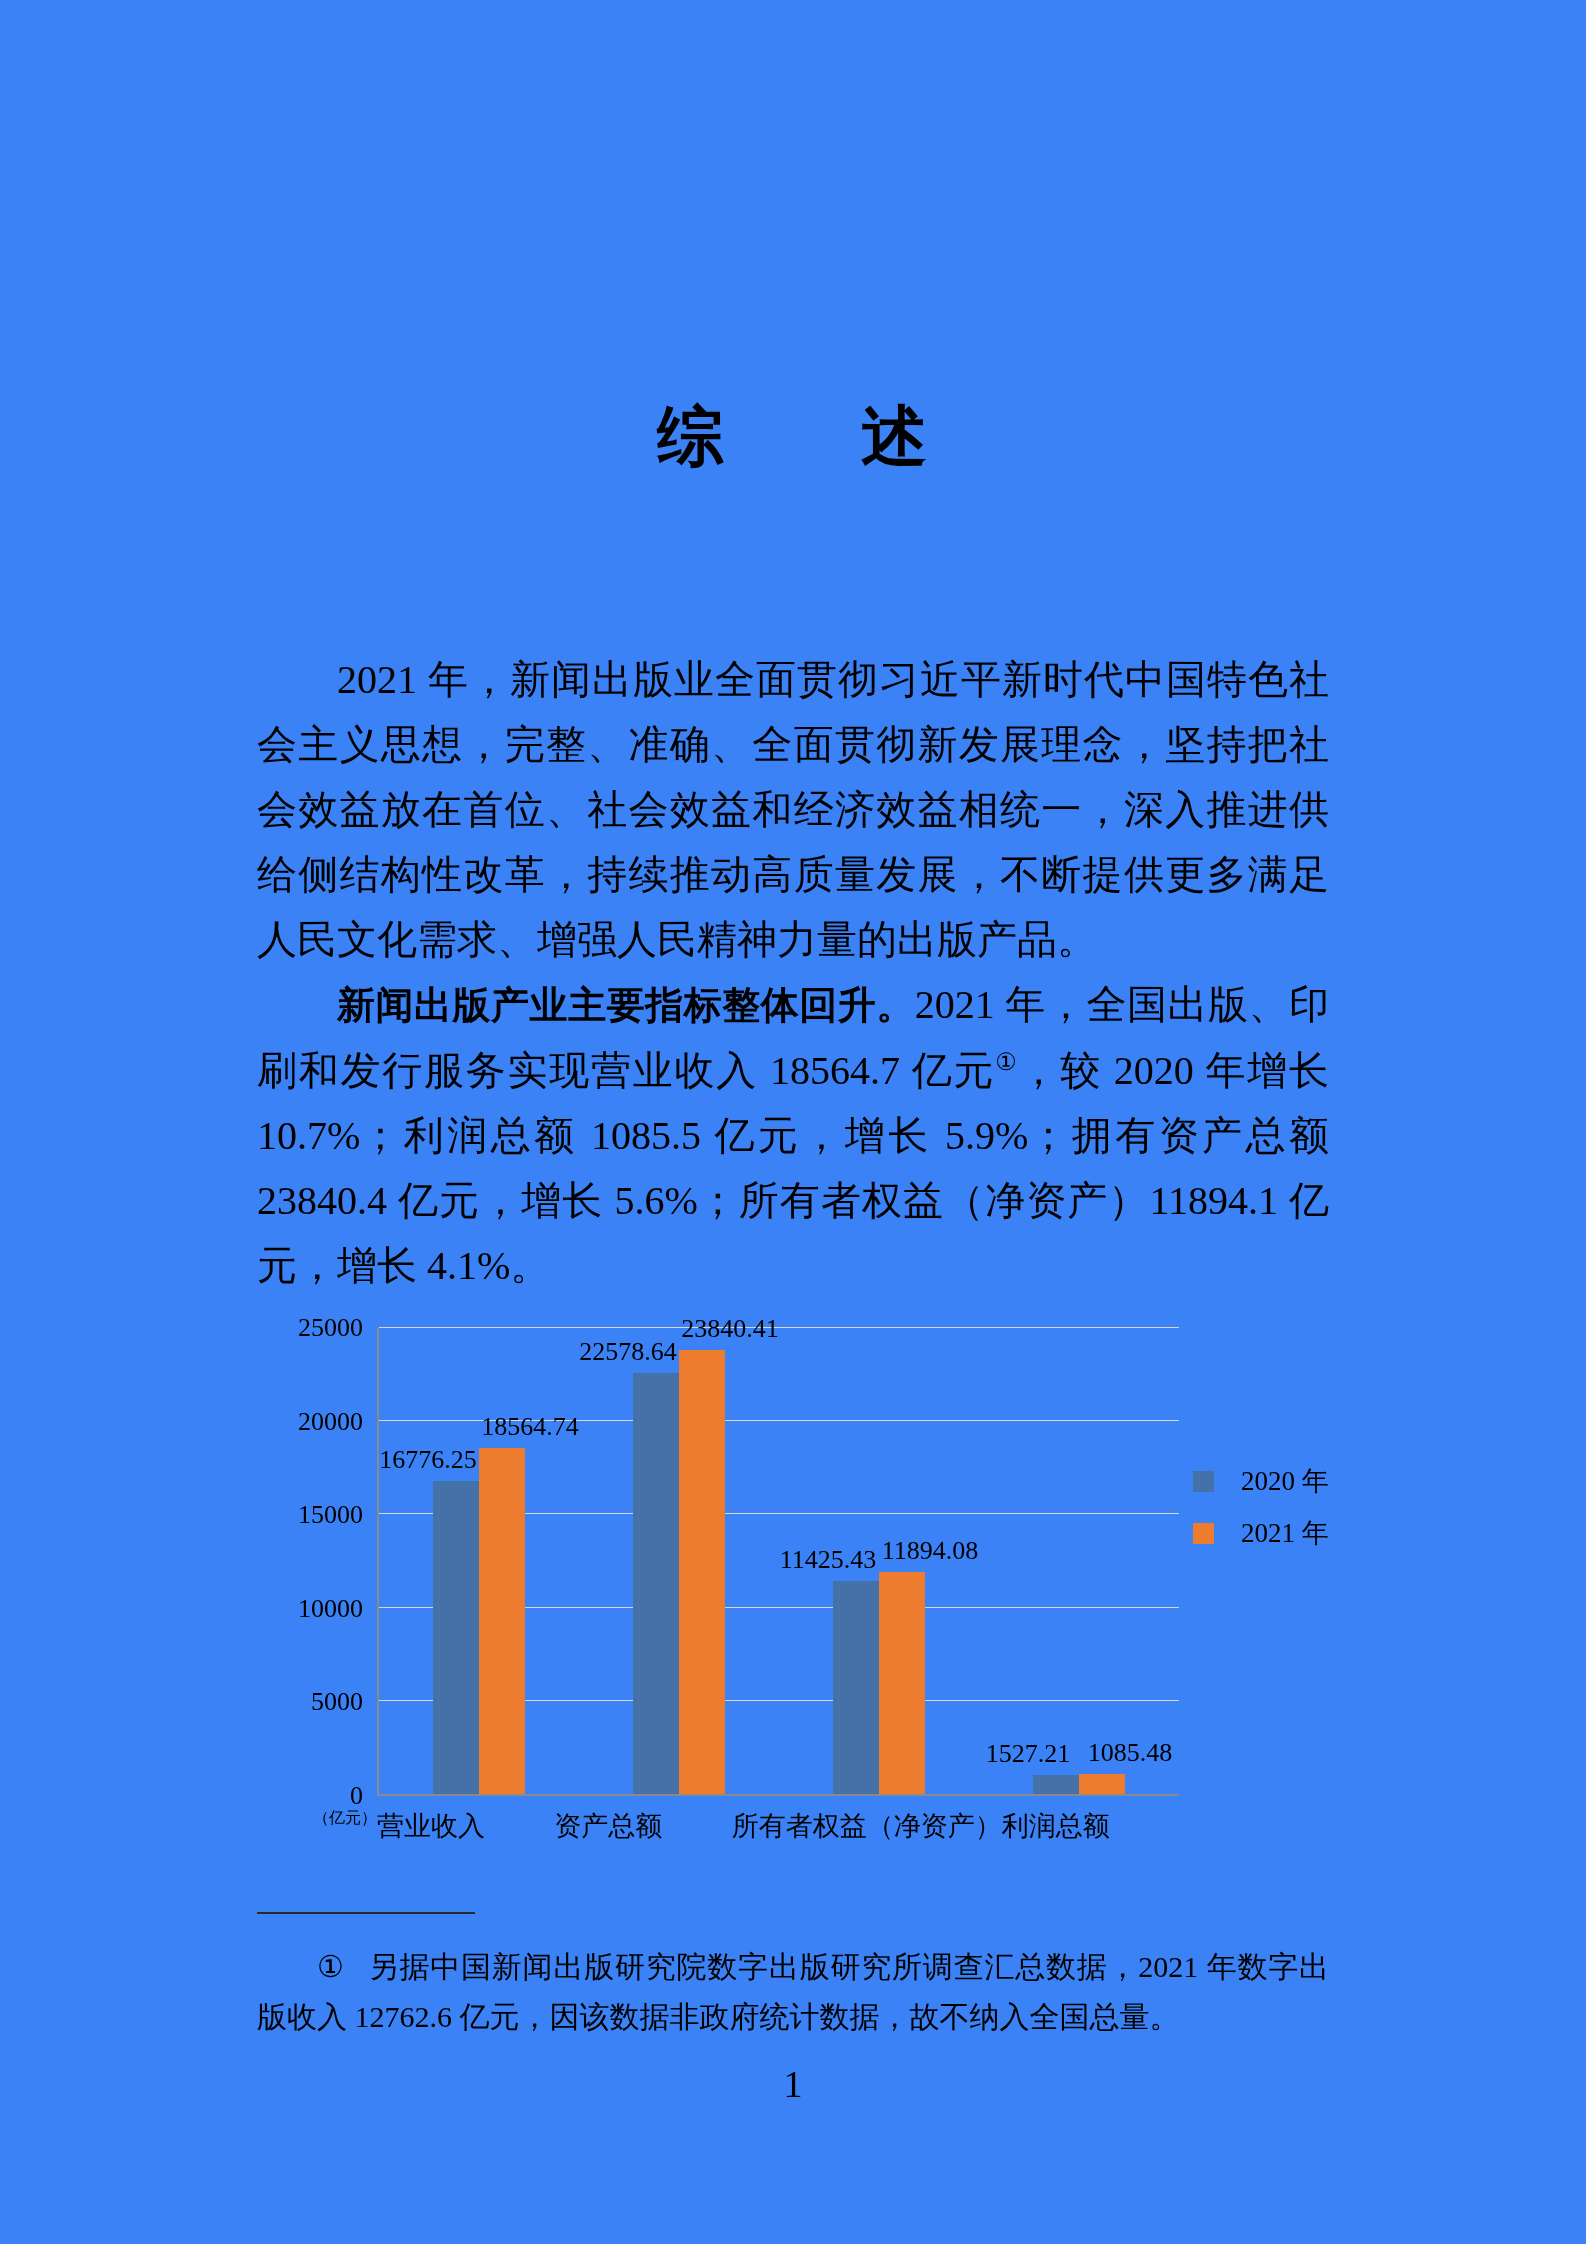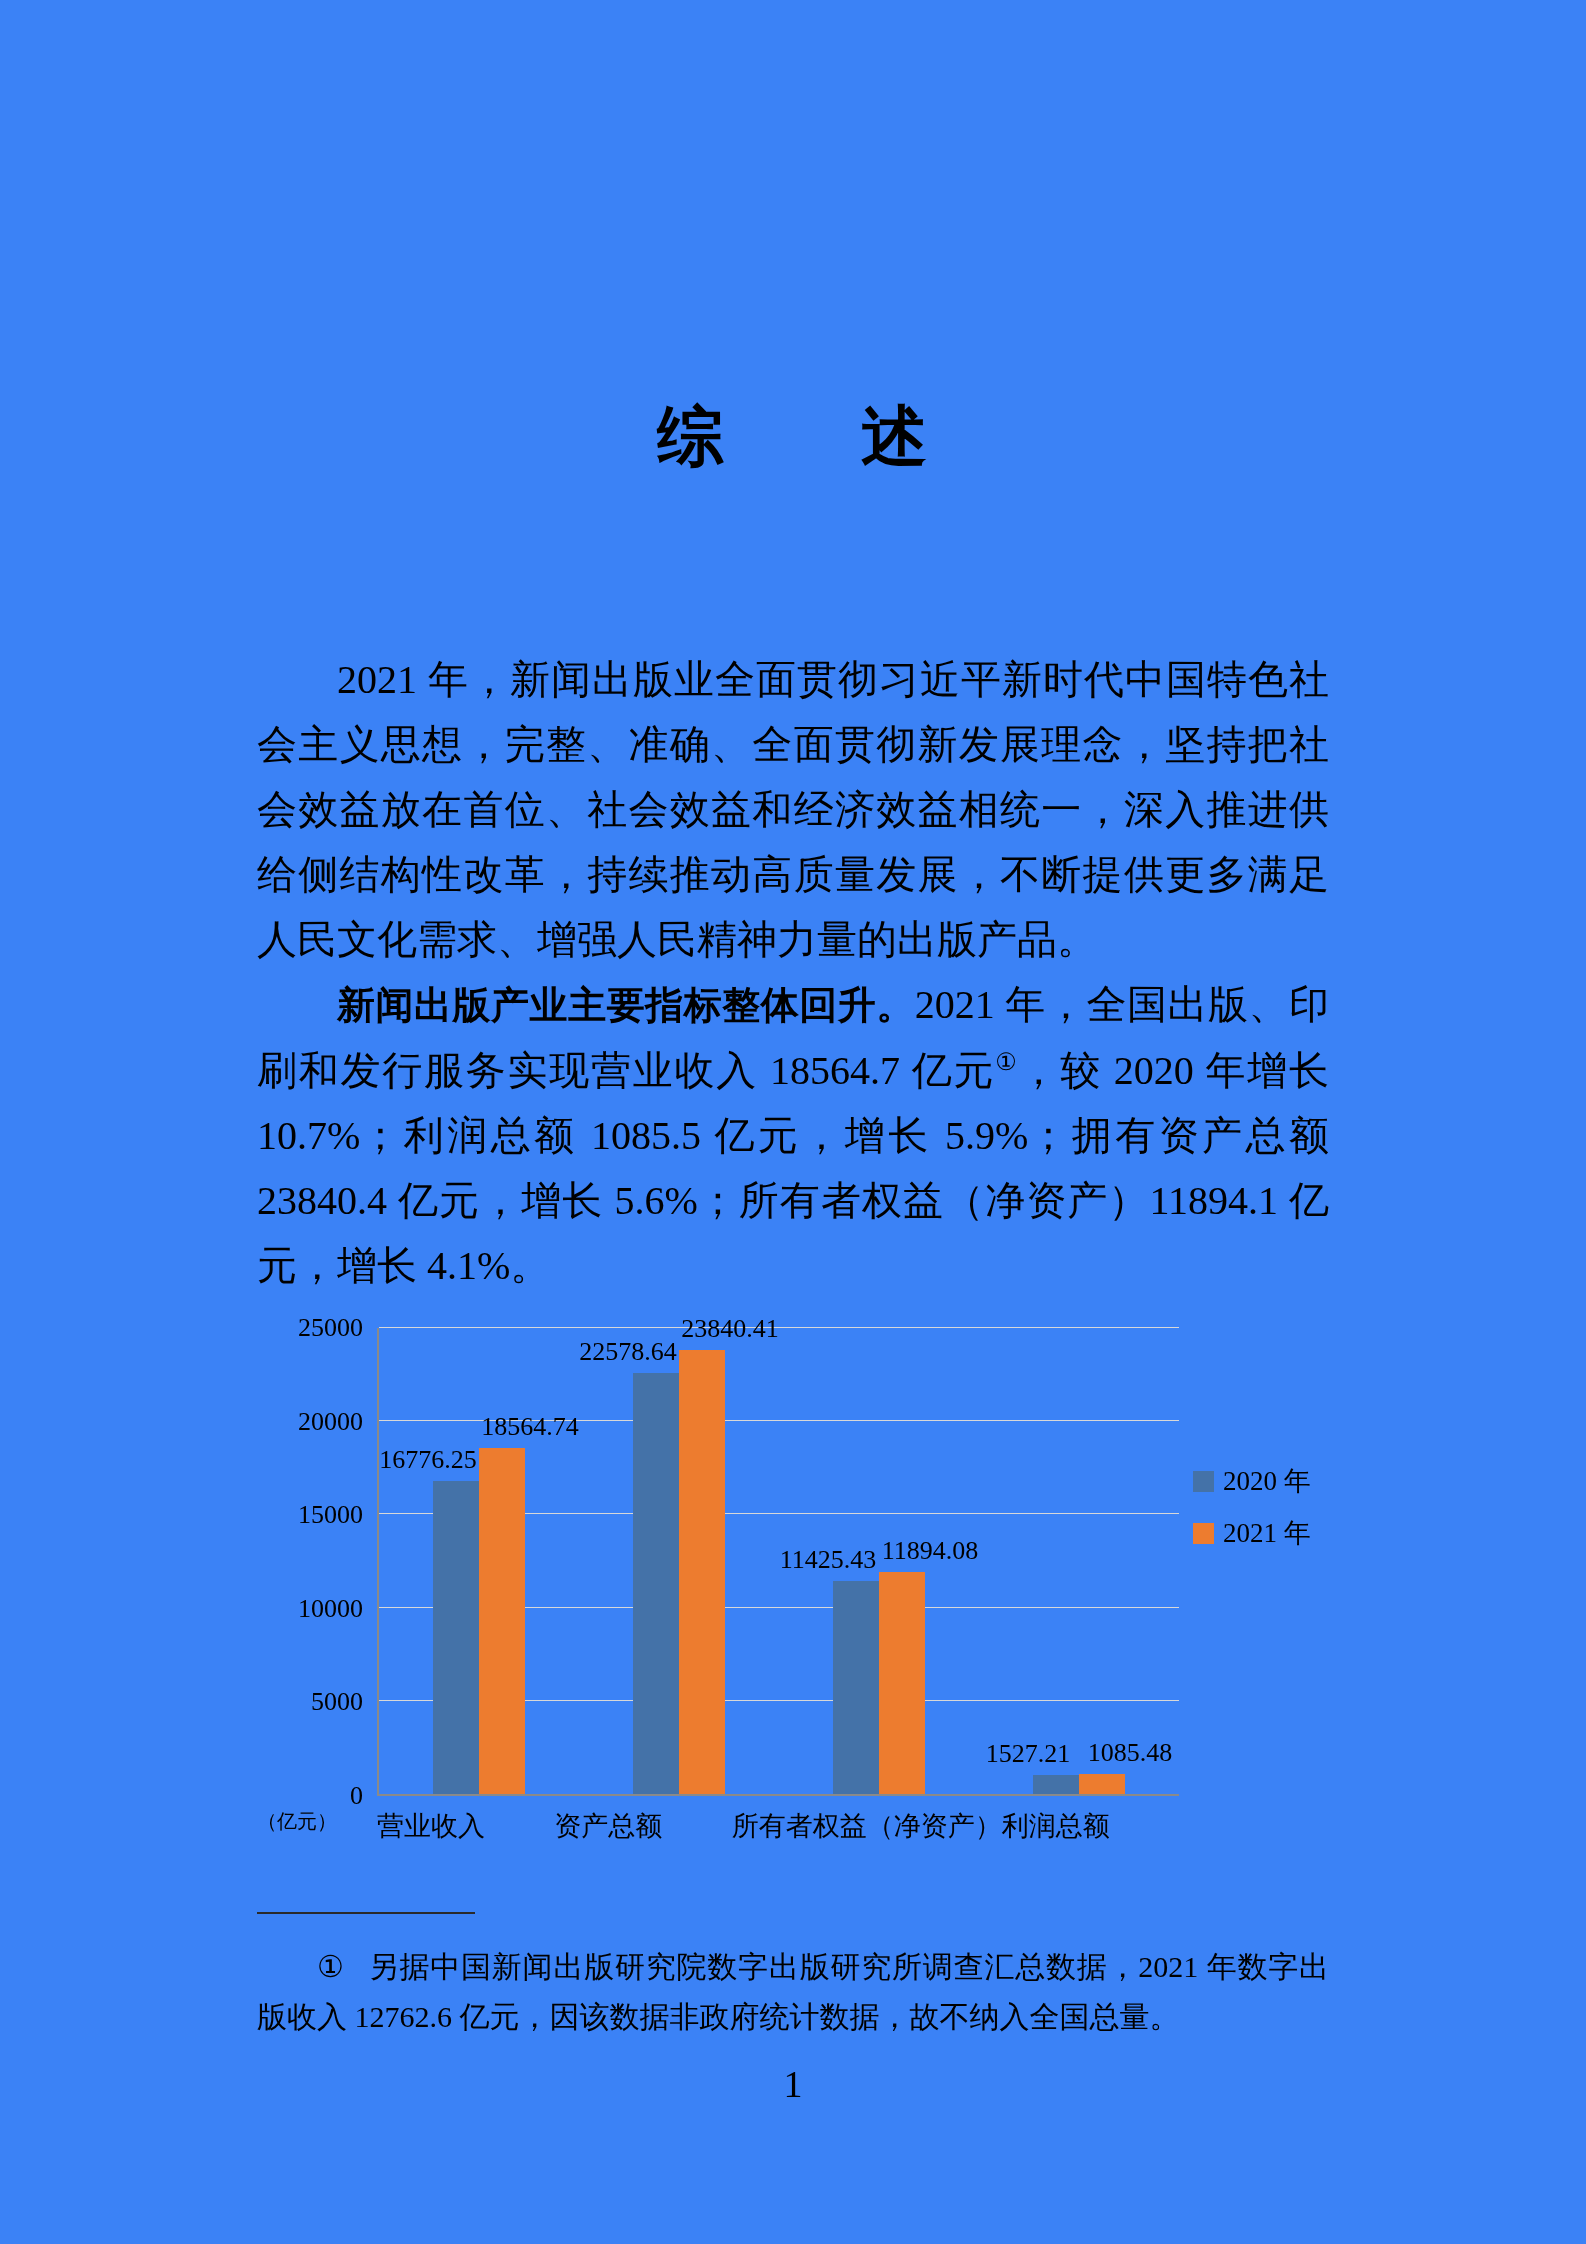--- a/index.html
+++ b/index.html
@@ -39,25 +39,25 @@
   .group { flex:1; display:flex; align-items:flex-end; justify-content:center; }
   .bar { position:relative; width:46px; }
   .bar-label {
     position:absolute; top:-36px; left:50%;
     font-size:26px; white-space:nowrap;
   }
   .bar.s0 .bar-label { transform:translateX(calc(-50% - 28px)); }
   .bar.s1 .bar-label { transform:translateX(calc(-50% + 28px)); }
   .legendcol { width:150px; display:flex; flex-direction:column; justify-content:center; padding-left:14px; }
   .legend-inner { transform:translateY(-55px); display:flex; flex-direction:column; gap:16px; }
-  .legend-item { display:flex; align-items:center; gap:9px; font-size:27px; white-space:nowrap; }
+  .legend-item { display:flex; align-items:center; gap:27px; font-size:27px; white-space:nowrap; }
   .swatch { width:21px; height:21px; display:inline-block; flex:0 0 auto; }
 
   .xrow { display:flex; font-size:27px; }
-  .unit-cell { width:120px; padding-top:12px; font-size:20px; white-space:nowrap; }
+  .unit-cell { width:120px; padding-top:12px; font-size:16px; white-space:nowrap;text-align:right; }
   .xlabels { flex:1; display:flex; }
   .xlabel { flex:1; text-align:left; padding-top:12px; white-space:nowrap; overflow:visible; }
   .xspacer { width:150px; }
 
   .caption {
     margin-top:38px; margin-left:120px; margin-right:150px;
     text-align:center; font-size:36px;
   }
 
   .fn-divider { margin-top:68px; width:218px; border-top:2px solid #2a2a2a; }

